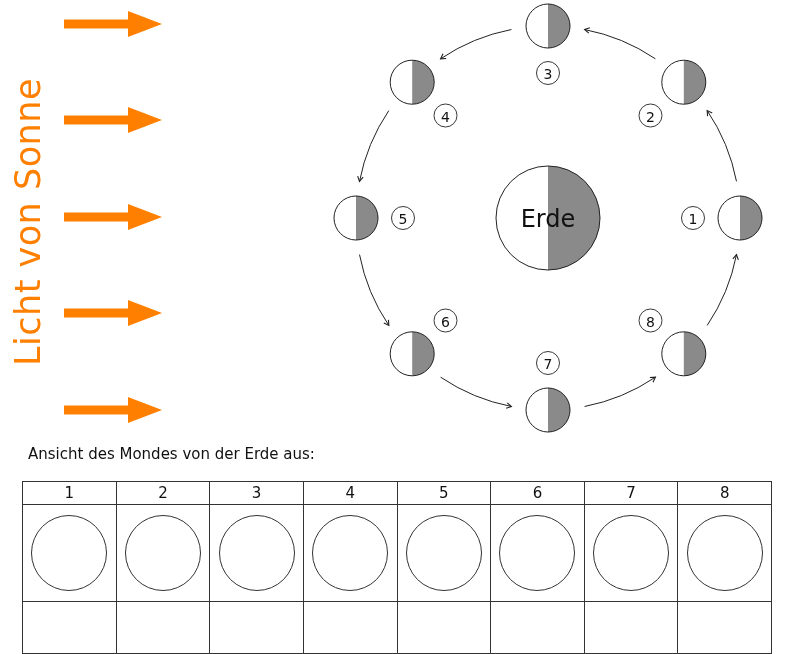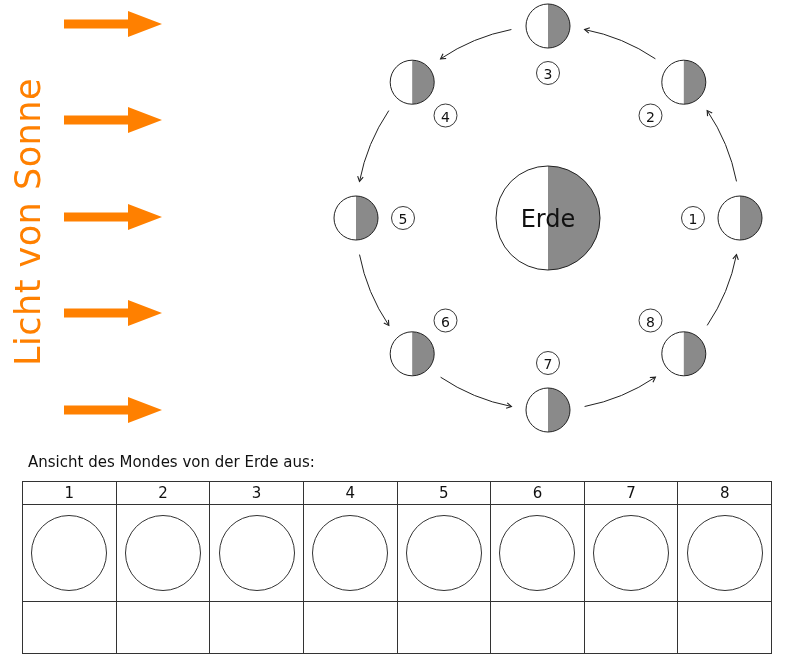--- a/index.html
+++ b/index.html
@@ -54,21 +54,20 @@
     font-family:"DejaVu Sans", sans-serif;
   }
 
   
   .caption{
     position:absolute;
     left:28px;
     top:445px;
     font-size:15px;
     color:#111;
-    margin-top:8px;
   }
   .answers{
     position:absolute;
     left:22px;
     top:481px;
     width:750px;
     border-collapse:collapse;
     table-layout:fixed;
   }
   .answers th,.answers td{

